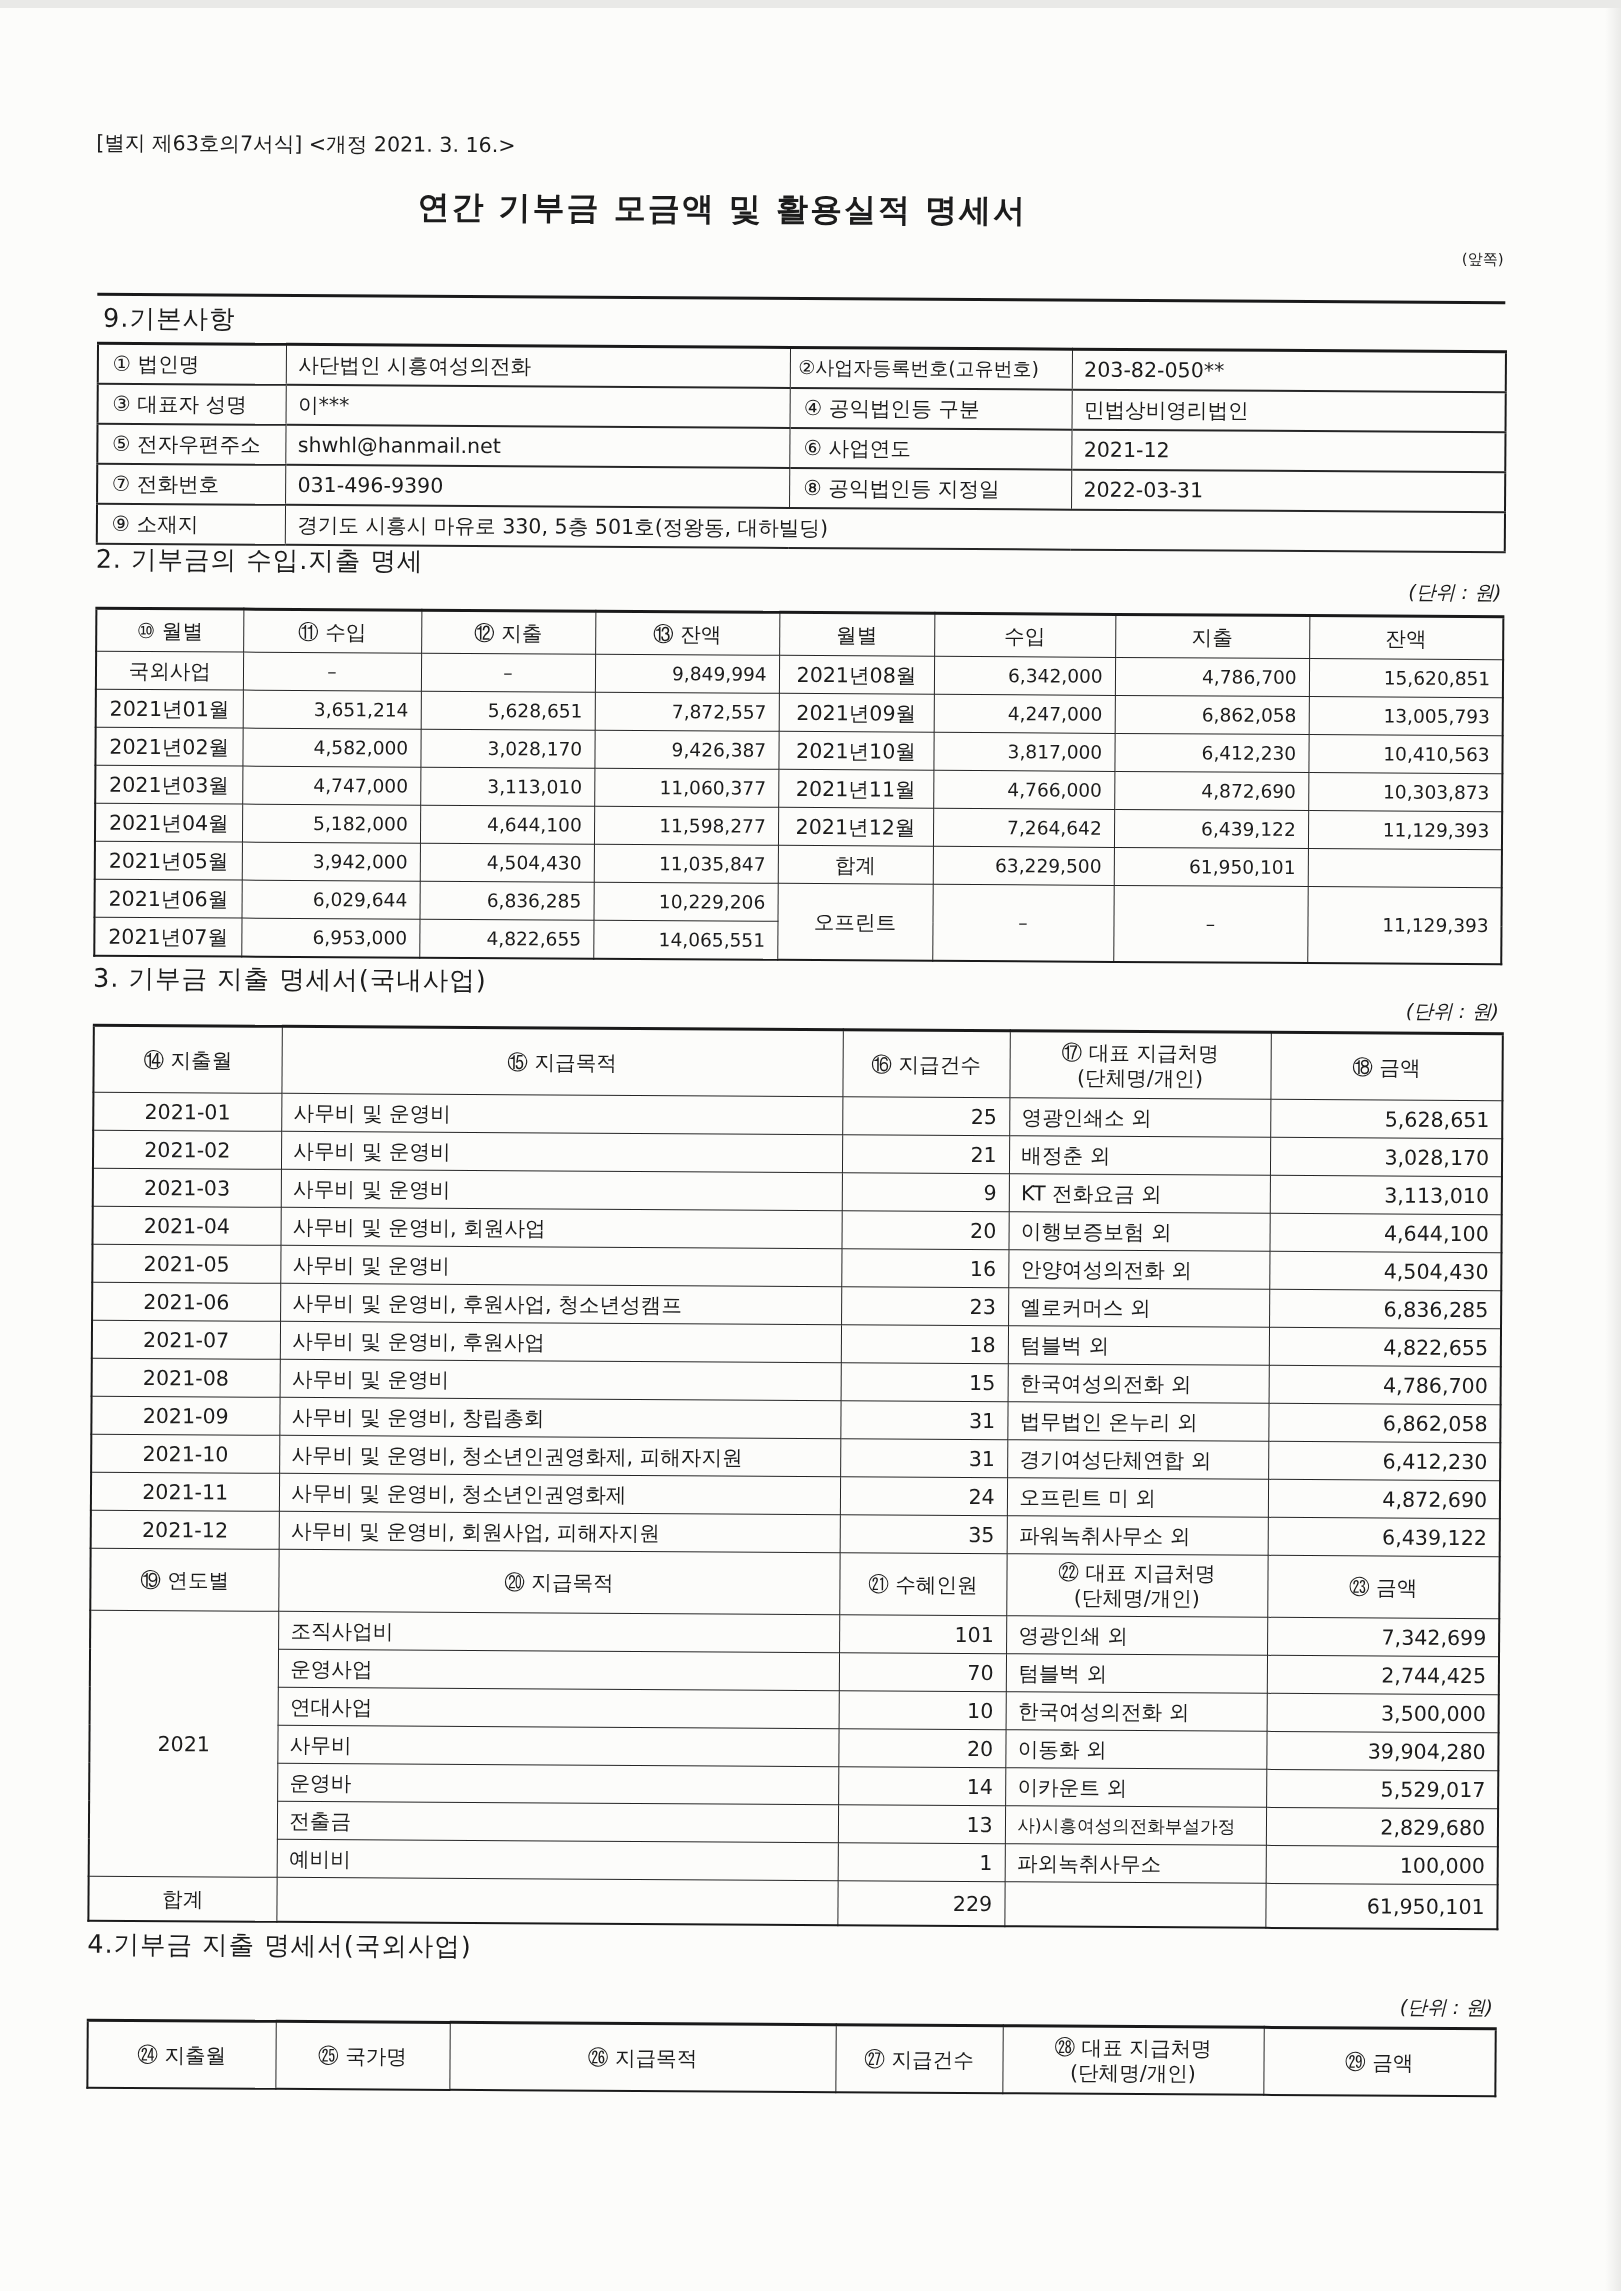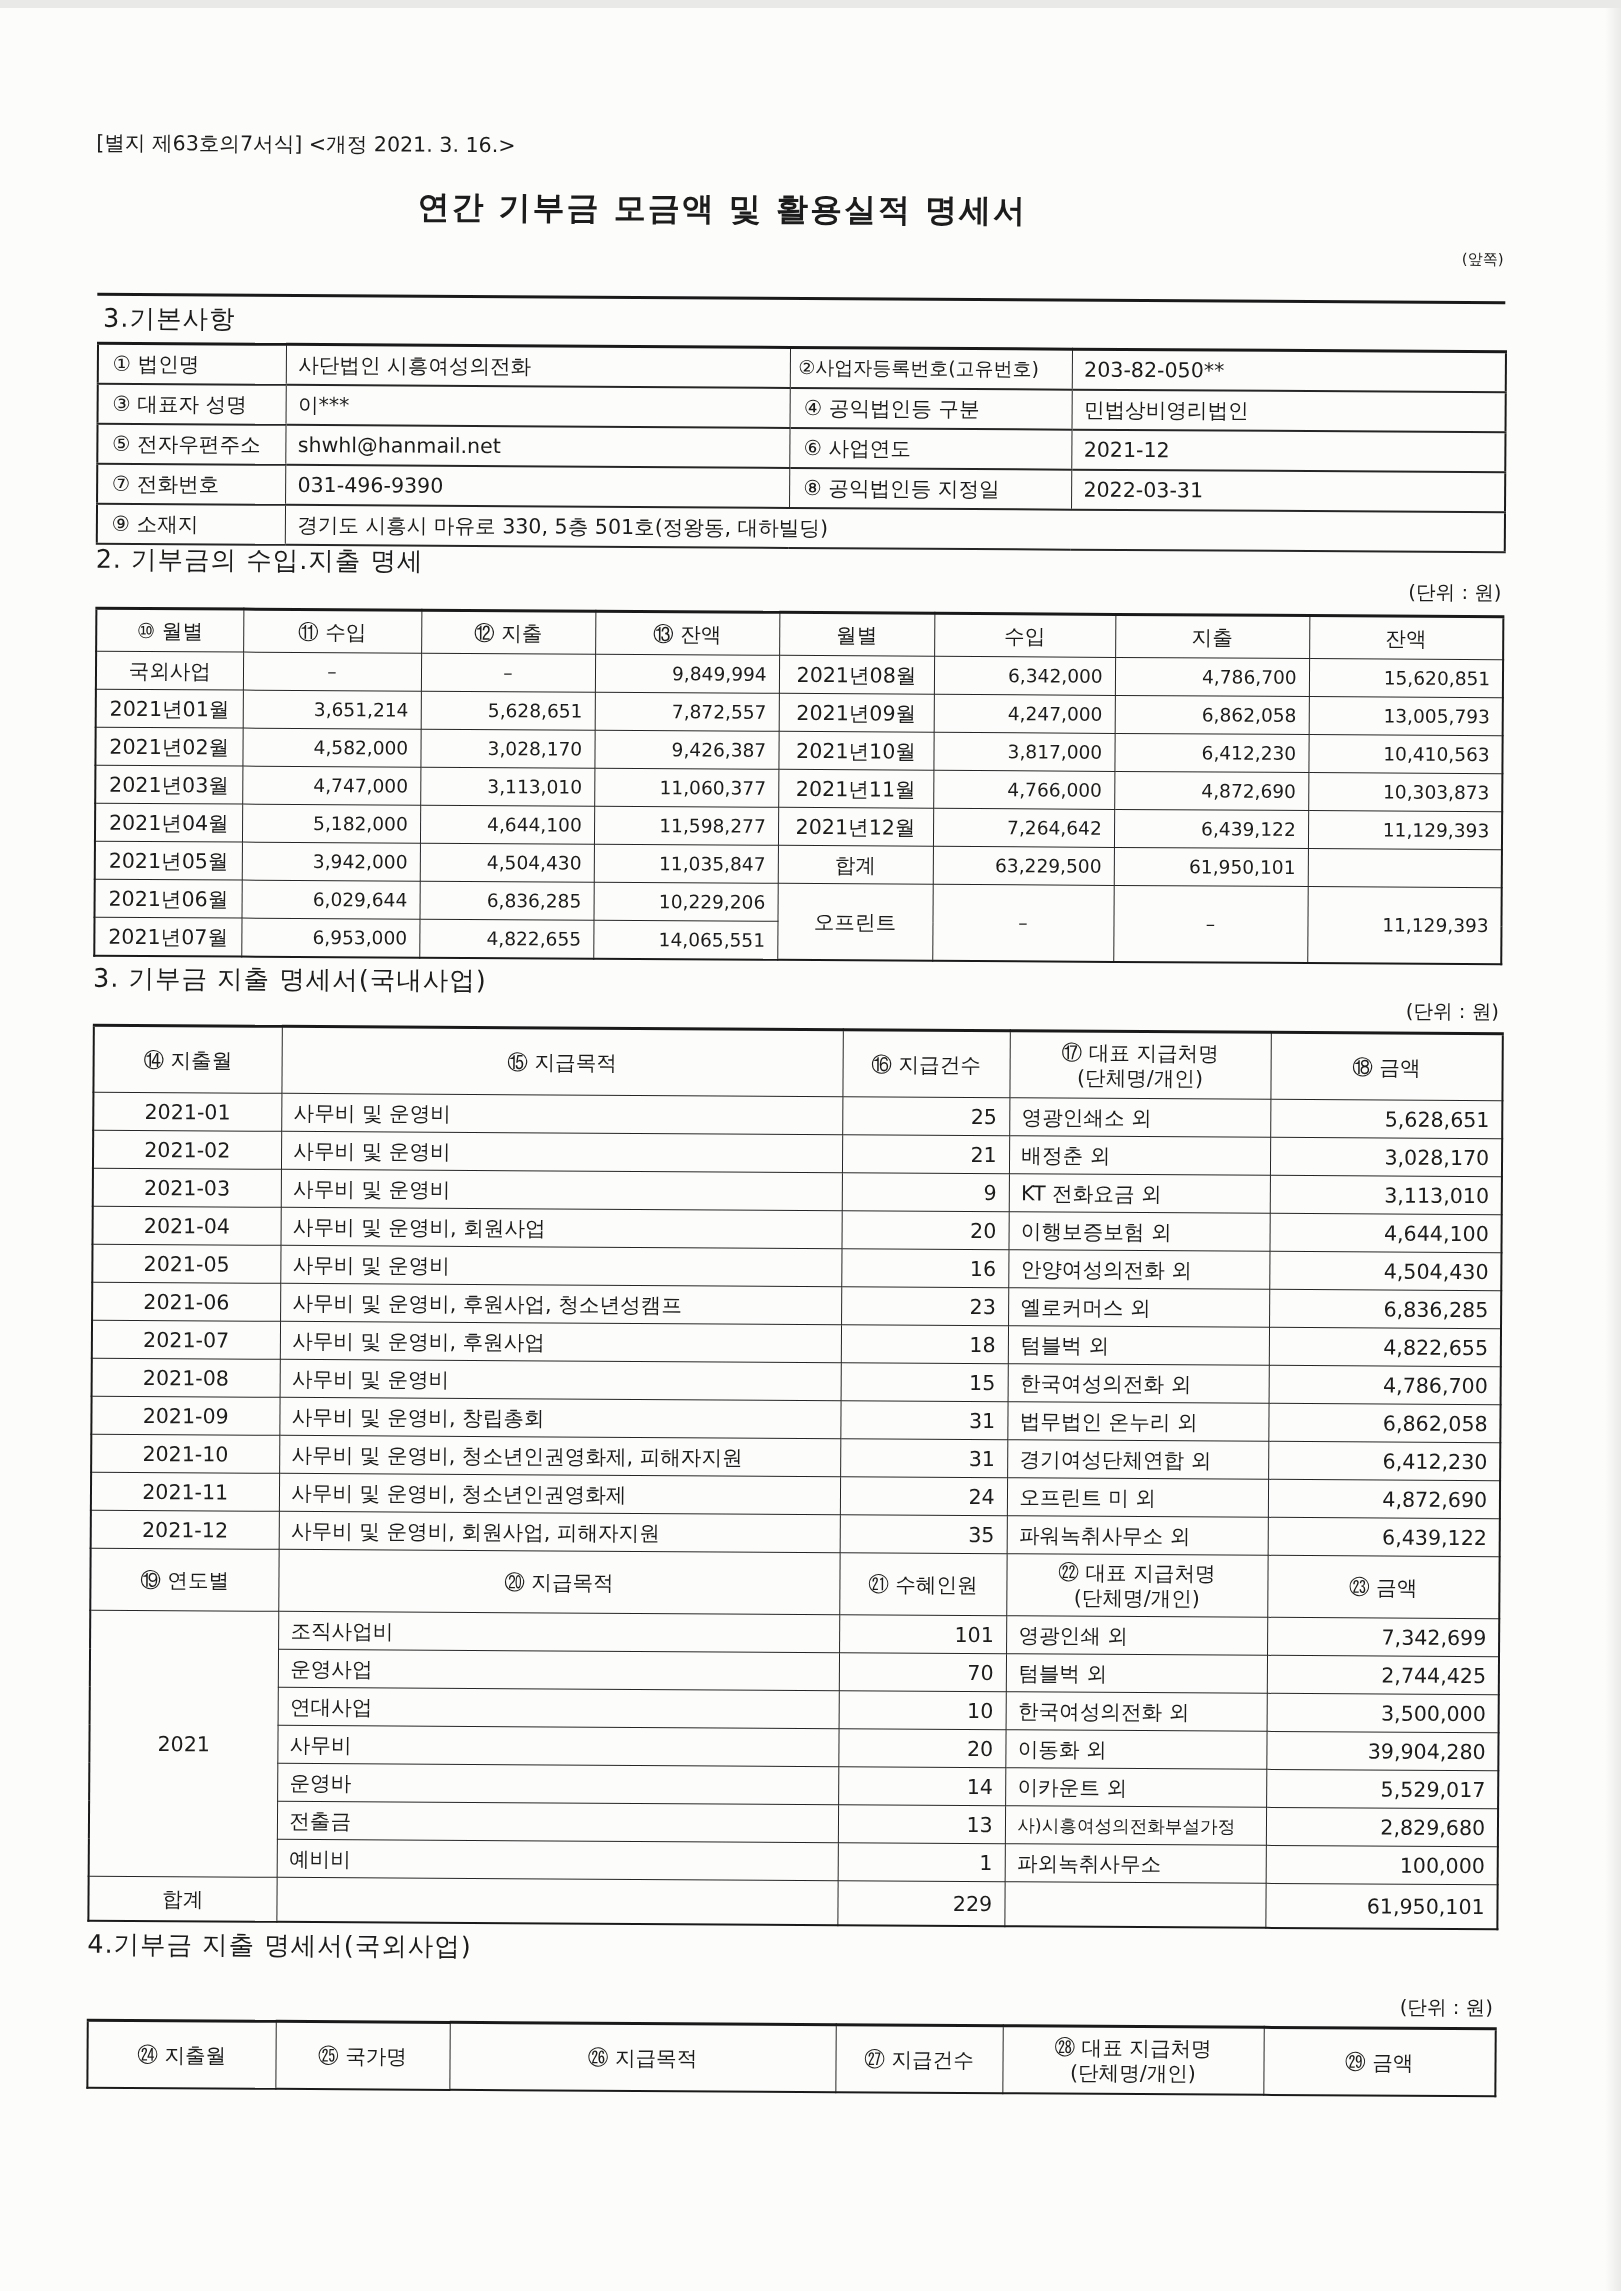--- a/index.html
+++ b/index.html
@@ -19,21 +19,21 @@
   .doc-title { position:absolute; left:-88px; top:180px; width:100%; text-align:center;
                font-size:32px; font-weight:600; letter-spacing:2px; }
   .side-label { position:absolute; right:117px; top:238px; font-size:15px; }
   .top-rule { position:absolute; left:98px; top:289px; width:1408px; height:2.9px; background:#1a1a1a; }
 
   .sec-heading { position:absolute; font-size:25.5px; letter-spacing:1px; }
   .h1 { left:104px; top:297px; }
   .h2 { left:98px; top:538px; }
   .h3 { left:98px; top:957px; }
   .h4 { left:98px; top:1923px; }
-  .unit { position:absolute; right:117px; font-size:19.6px; }
+  .unit { position:absolute; right:117px; font-size:19.6px;font-style:italic; }
   .u2 { top:567px; } .u3 { top:986px; } .u4 { top:1982px; }
 
   table { position:absolute; left:98px; border-collapse:collapse; table-layout:fixed;
           width:1408px; border:2.5px solid #1a1a1a; border-top-width:3.4px; }
   td, th { border:1.6px solid #262626; font-weight:normal; font-size:20.6px;
            padding:0 11.8px; vertical-align:middle; overflow:hidden; white-space:nowrap; }
   th { text-align:center; padding:0 3.9px; }
   .c { text-align:center; } .r { text-align:right; } .l { text-align:left; }
   .num { font-size:18.6px; }
 
@@ -60,21 +60,21 @@
 <body>
 
 <div class="page">
 <div class="content">
 
   <div class="form-ref">[별지 제63호의7서식] &lt;개정 2021. 3. 16.&gt;</div>
   <div class="doc-title">연간 기부금 모금액 및 활용실적 명세서</div>
   <div class="side-label">(앞쪽)</div>
   <div class="top-rule"></div>
 
-  <div class="sec-heading h1">3.기본사항</div>
+  <div class="sec-heading h1">9.기본사항</div>
 
   <table class="t1">
     <colgroup>
           <col style="width:188px">
           <col style="width:504px">
           <col style="width:282px">
           <col style="width:434px">
         </colgroup>
     <tbody>
           <tr>

